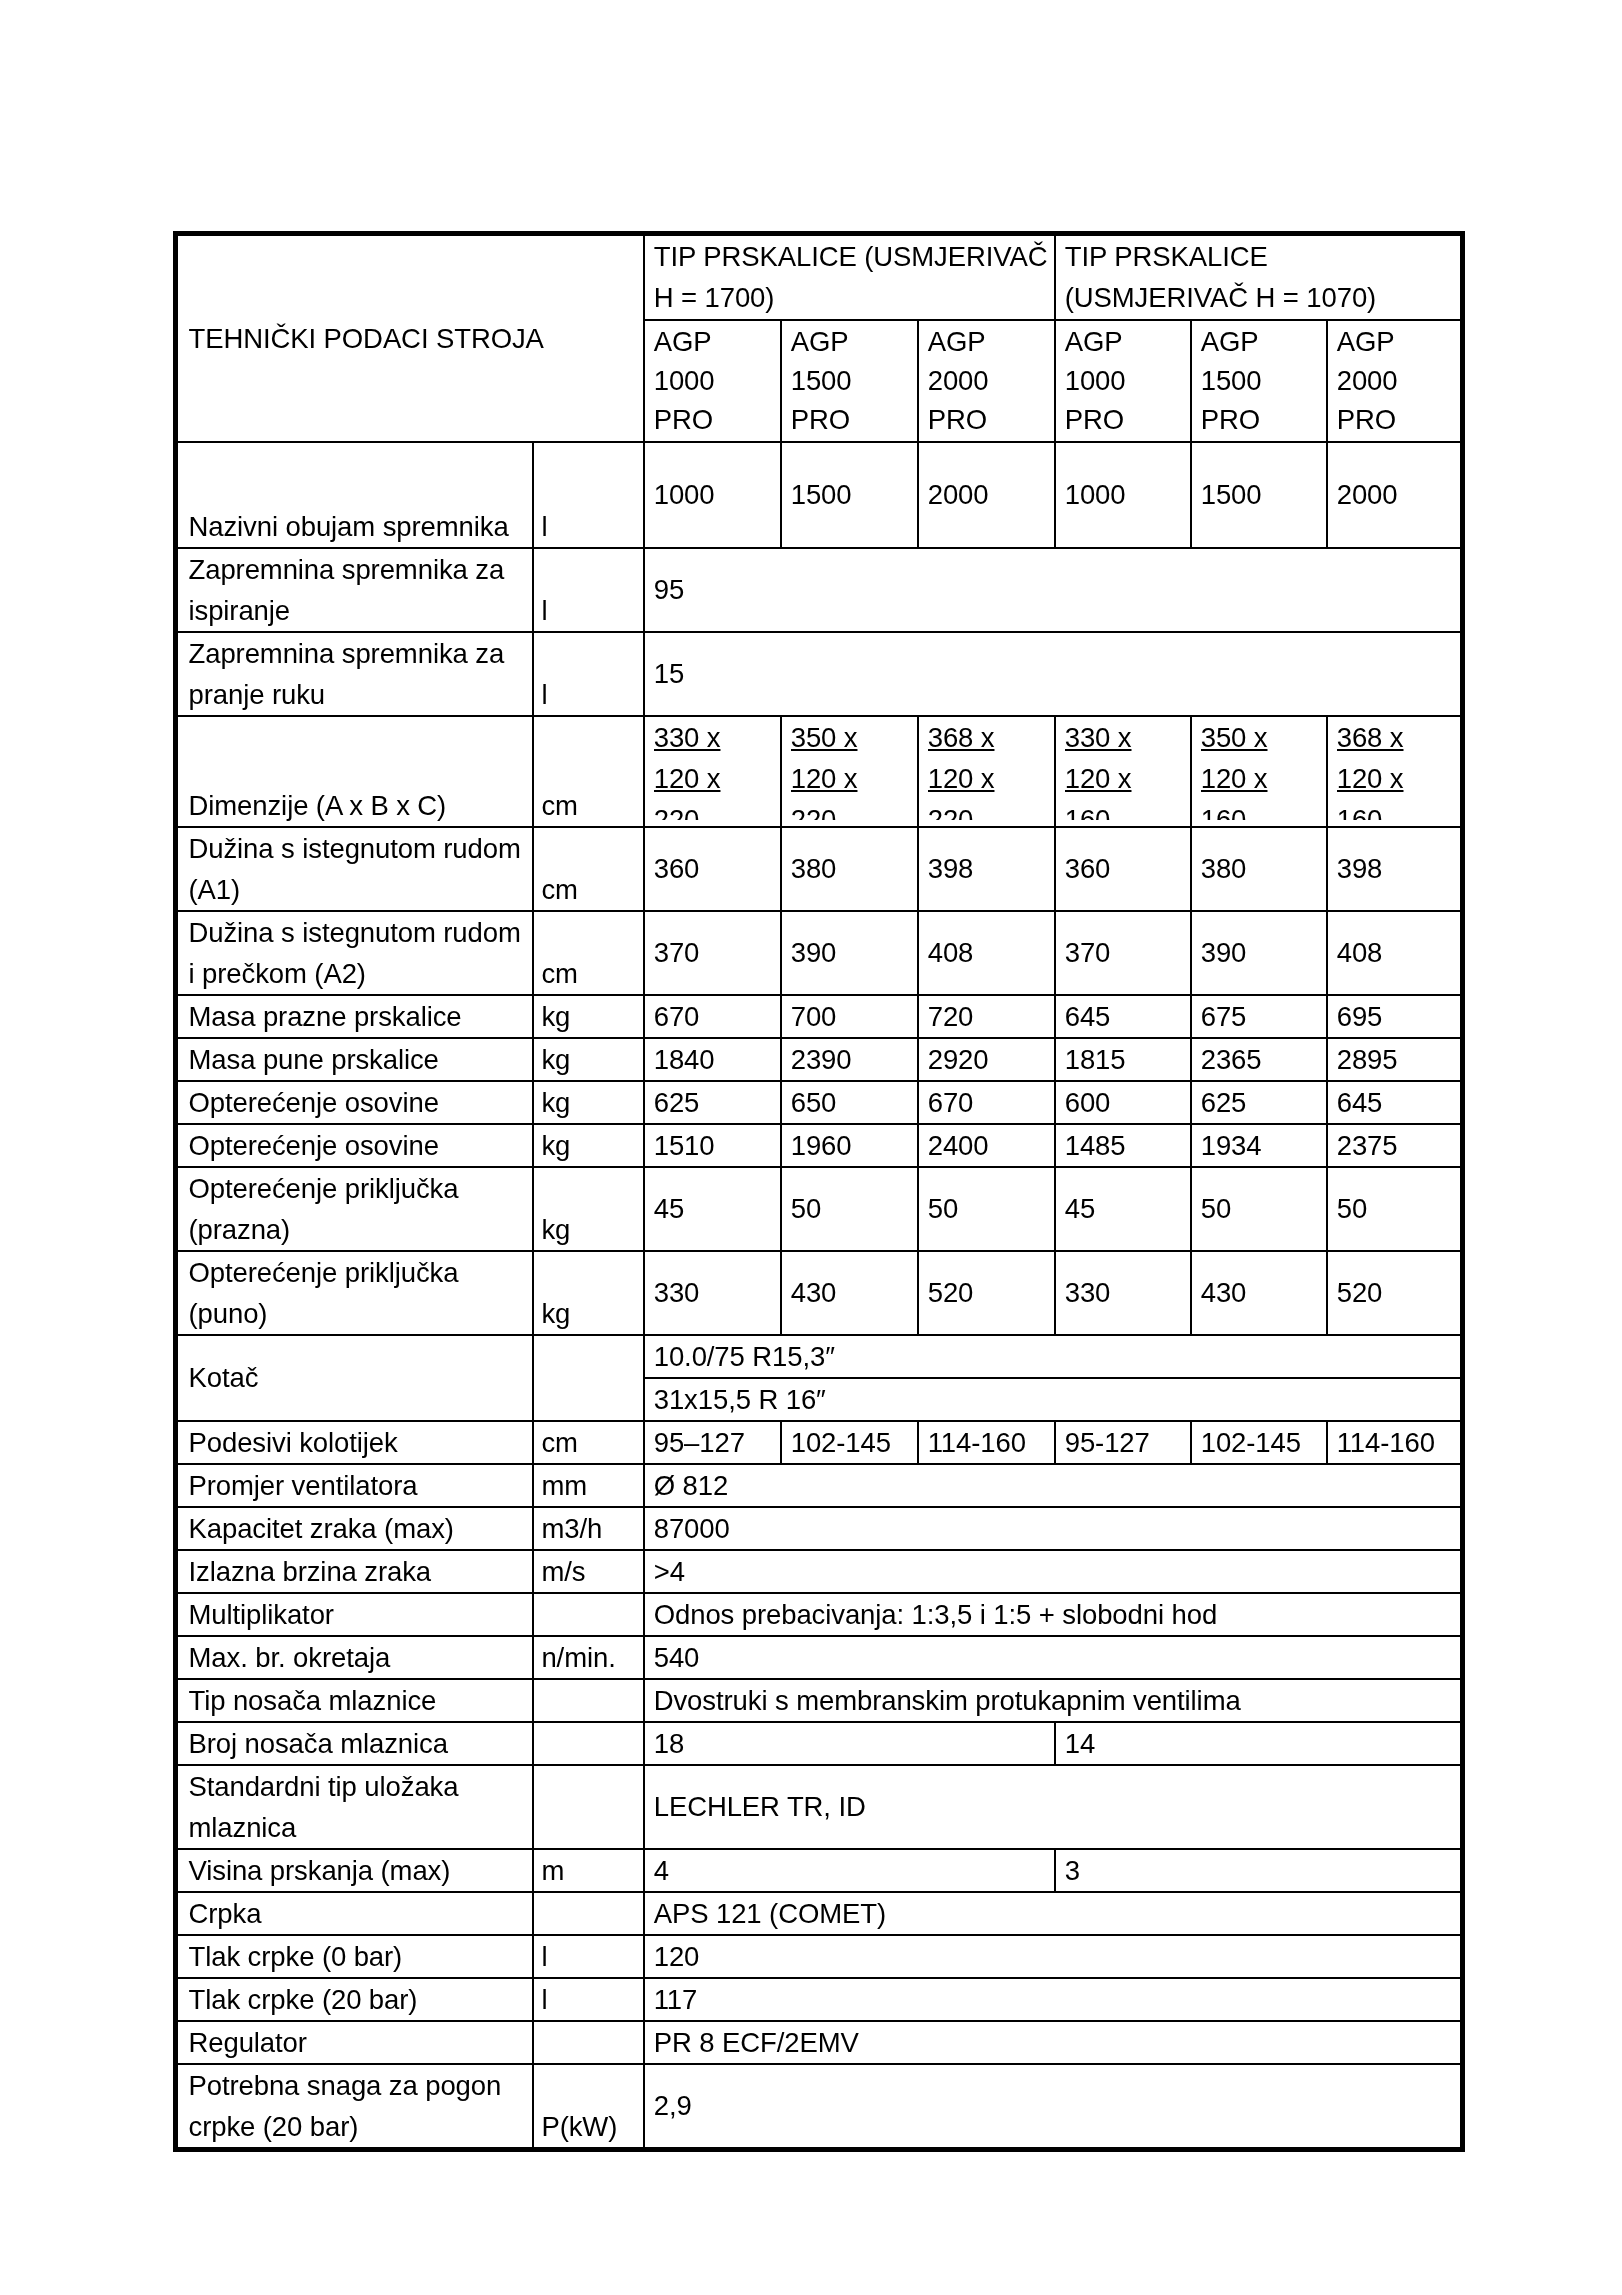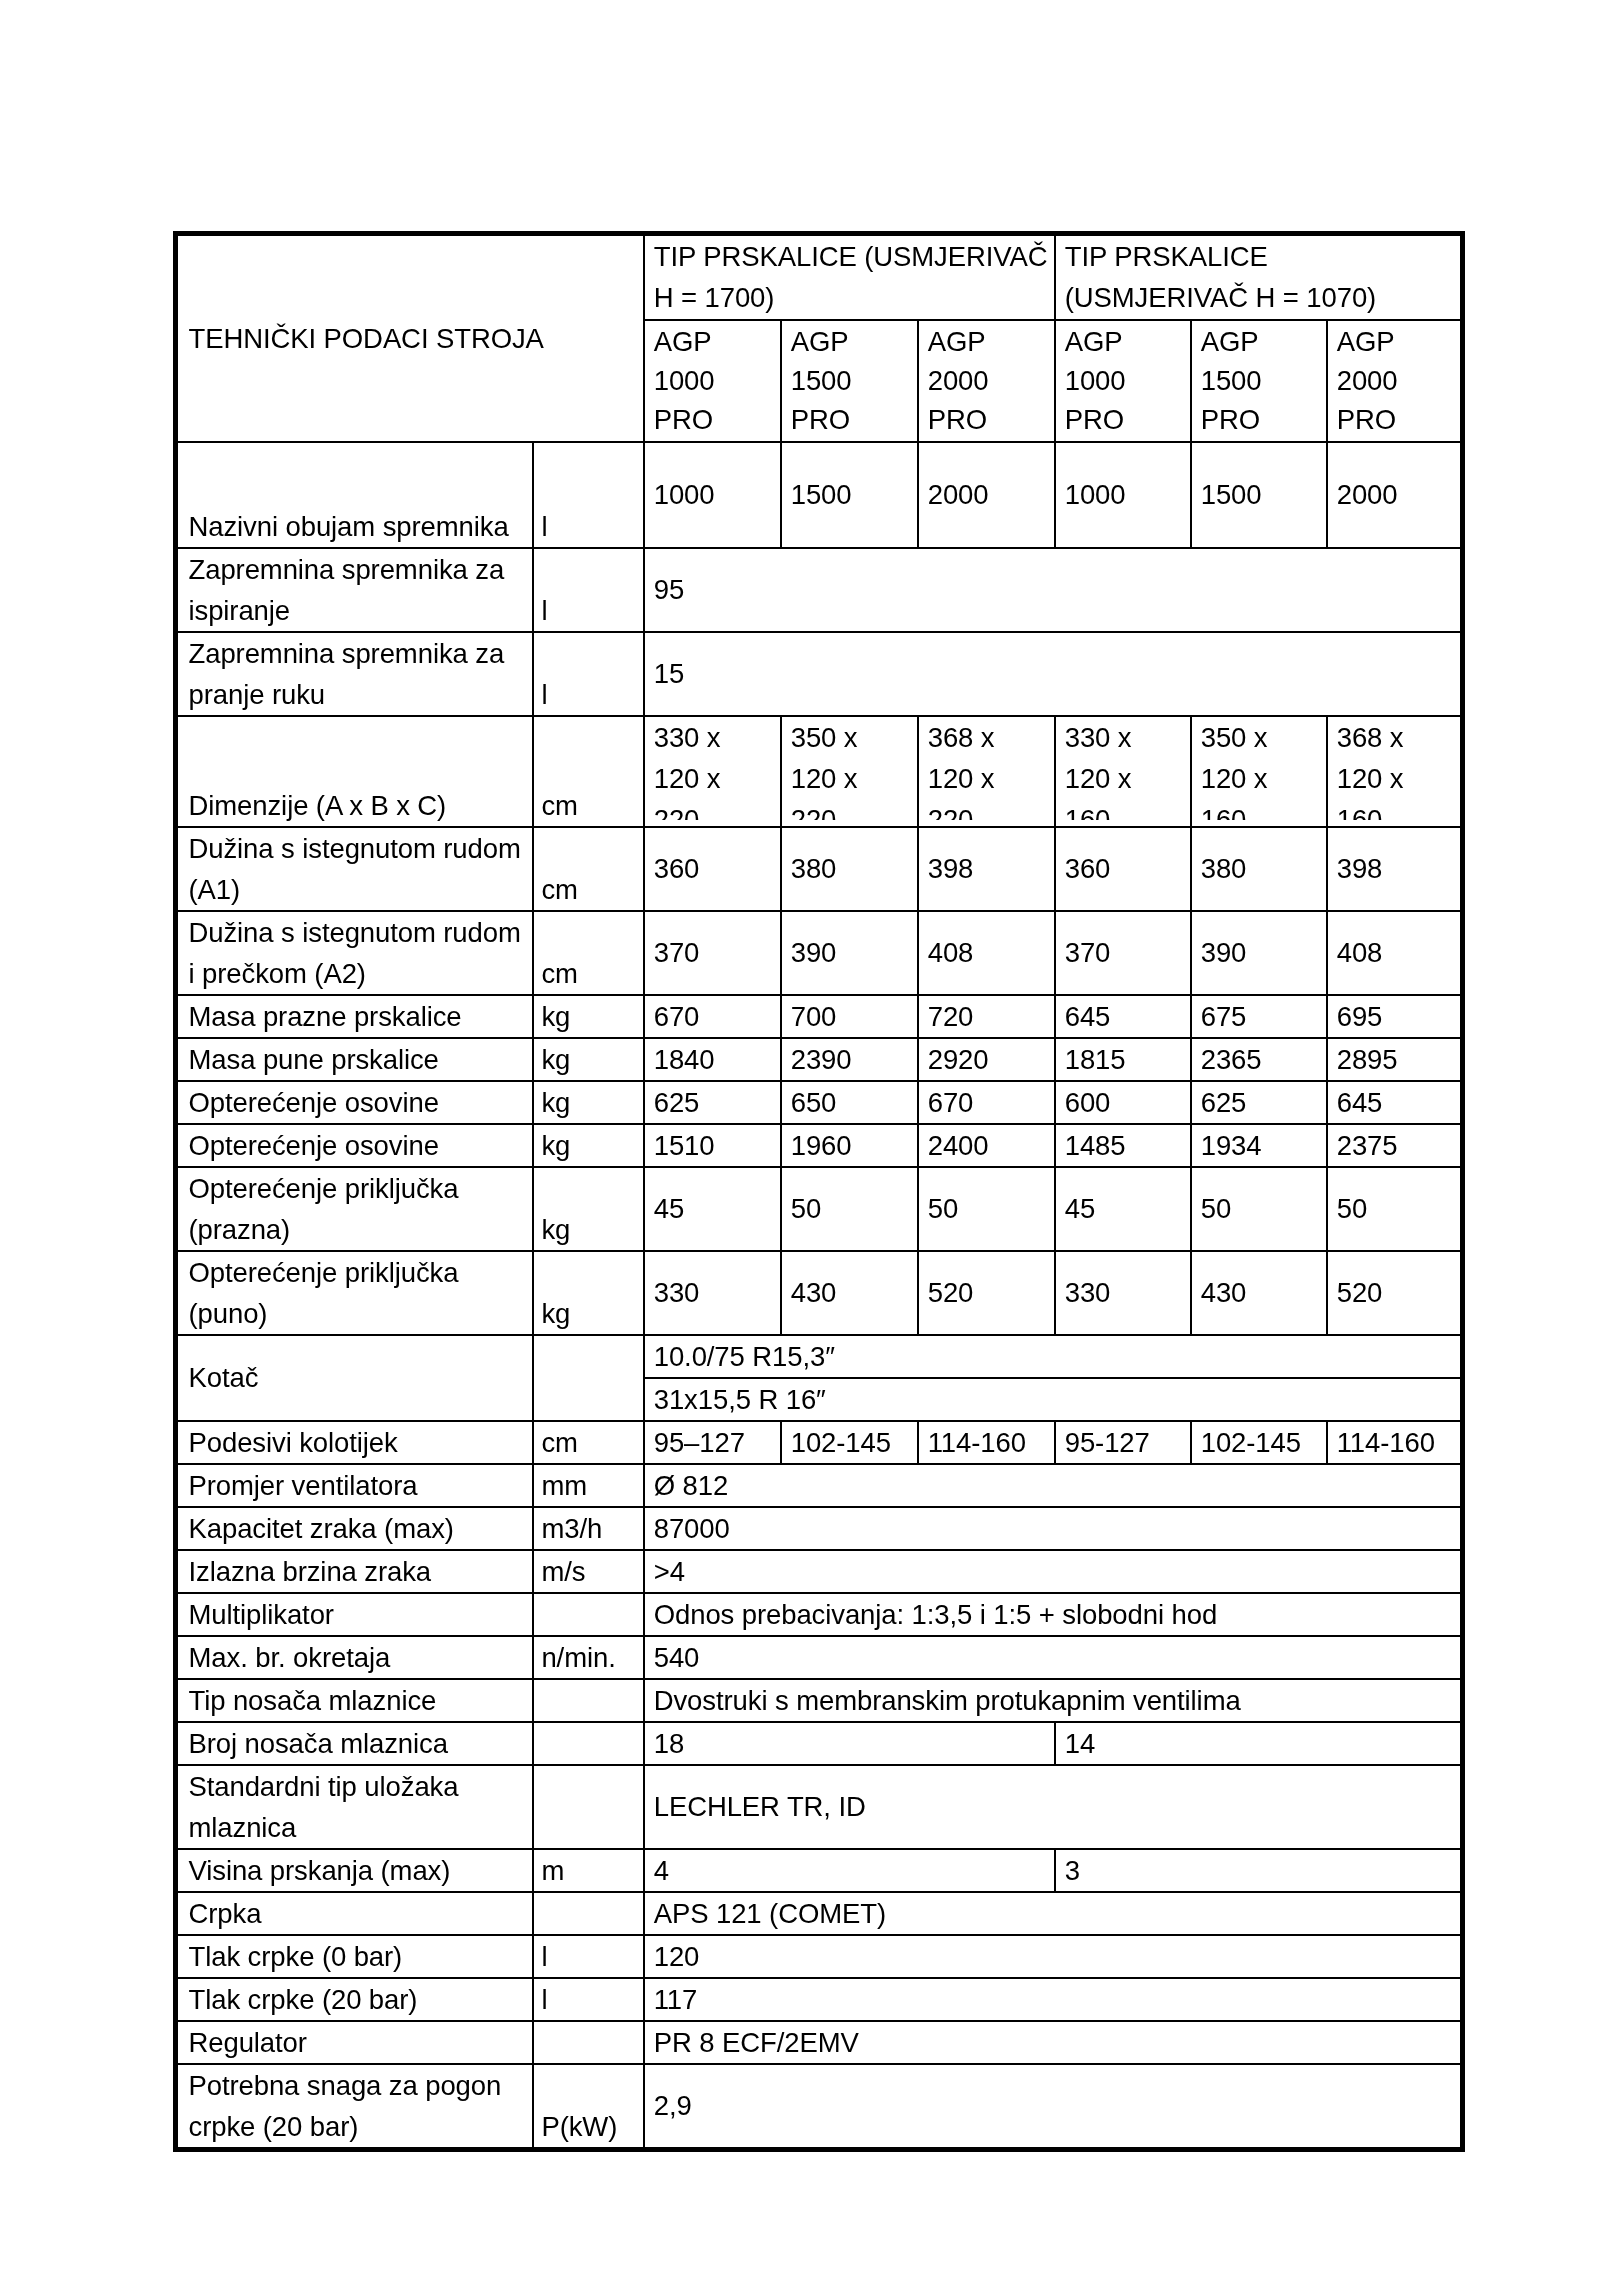--- a/index.html
+++ b/index.html
@@ -28,21 +28,21 @@
     overflow:hidden;
     word-wrap:normal;
   }
   td.lbl{vertical-align:bottom;padding-left:10.5px;}
   td.lbl.vmid{vertical-align:middle;}
   td.unit{vertical-align:bottom;padding-left:7.9px;}
   td.unit.vmid{vertical-align:middle;}
   td.val,td.mrg{padding:0 13px 0 9.2px;vertical-align:middle;}
   td.grp{vertical-align:middle;padding:0 2.6px 0 9.2px;margin-left:44px;}
   td.model{vertical-align:middle;line-height:39px;padding:0 13px 0 9.2px;}
-  td.topv{vertical-align:top;}
+  td.topv{vertical-align:top;text-decoration:underline;}
   .clip{height:103px;overflow:hidden;}
 </style>
 </head>
 <body>
 
 <table class="specs">
   <colgroup>
     <col style="width:357px">
       <col style="width:111px">
     <col style="width:137px">

